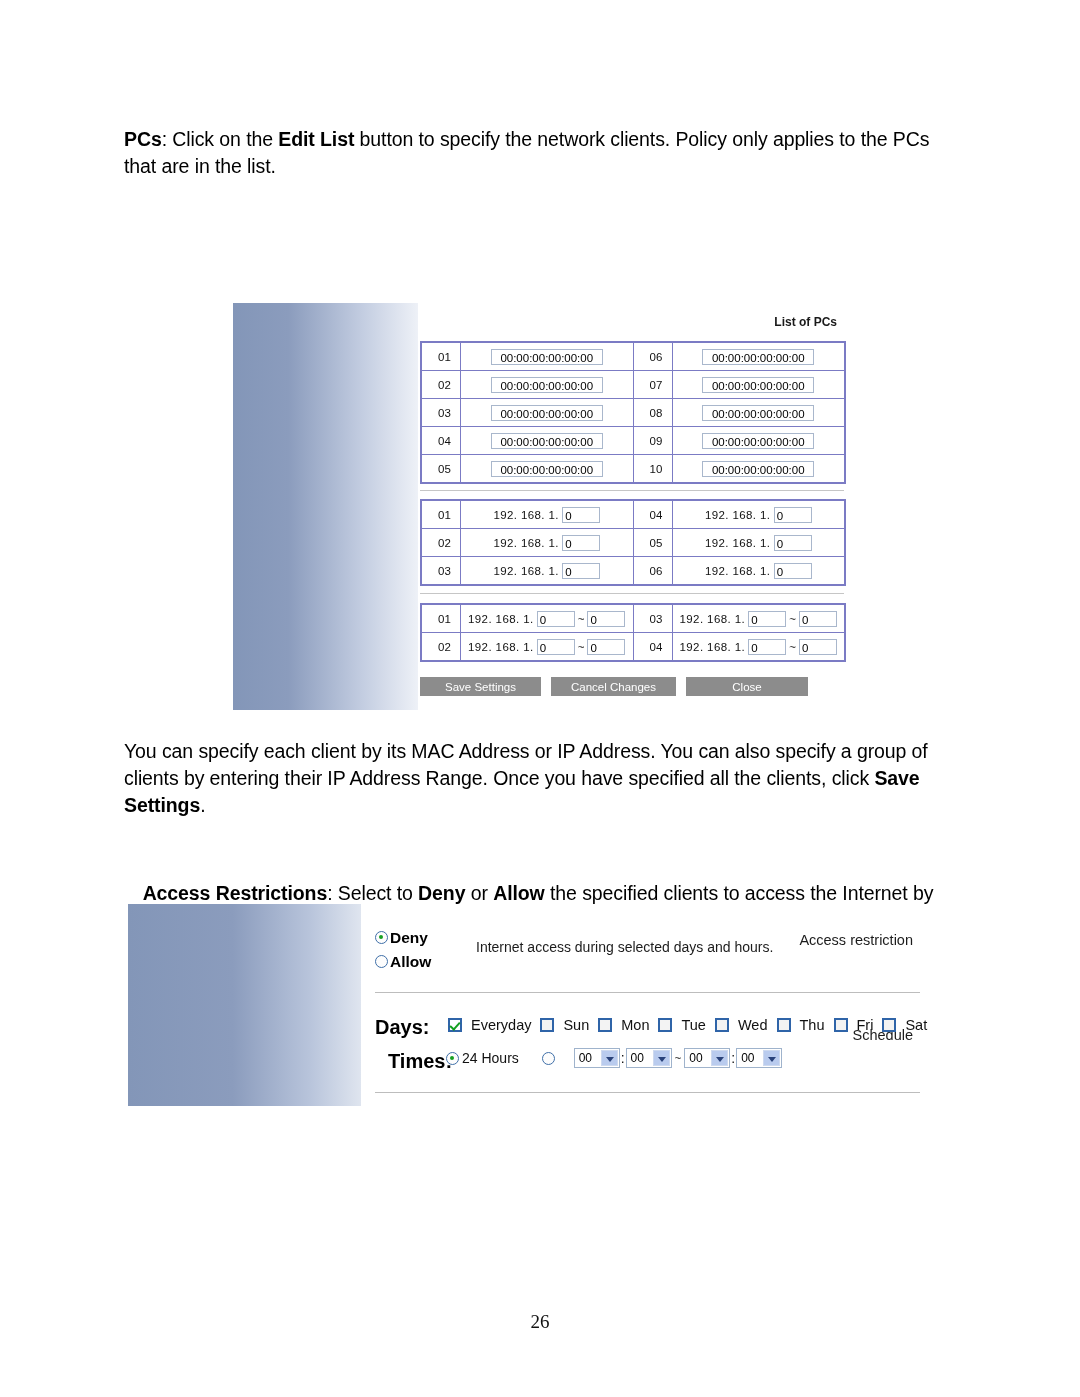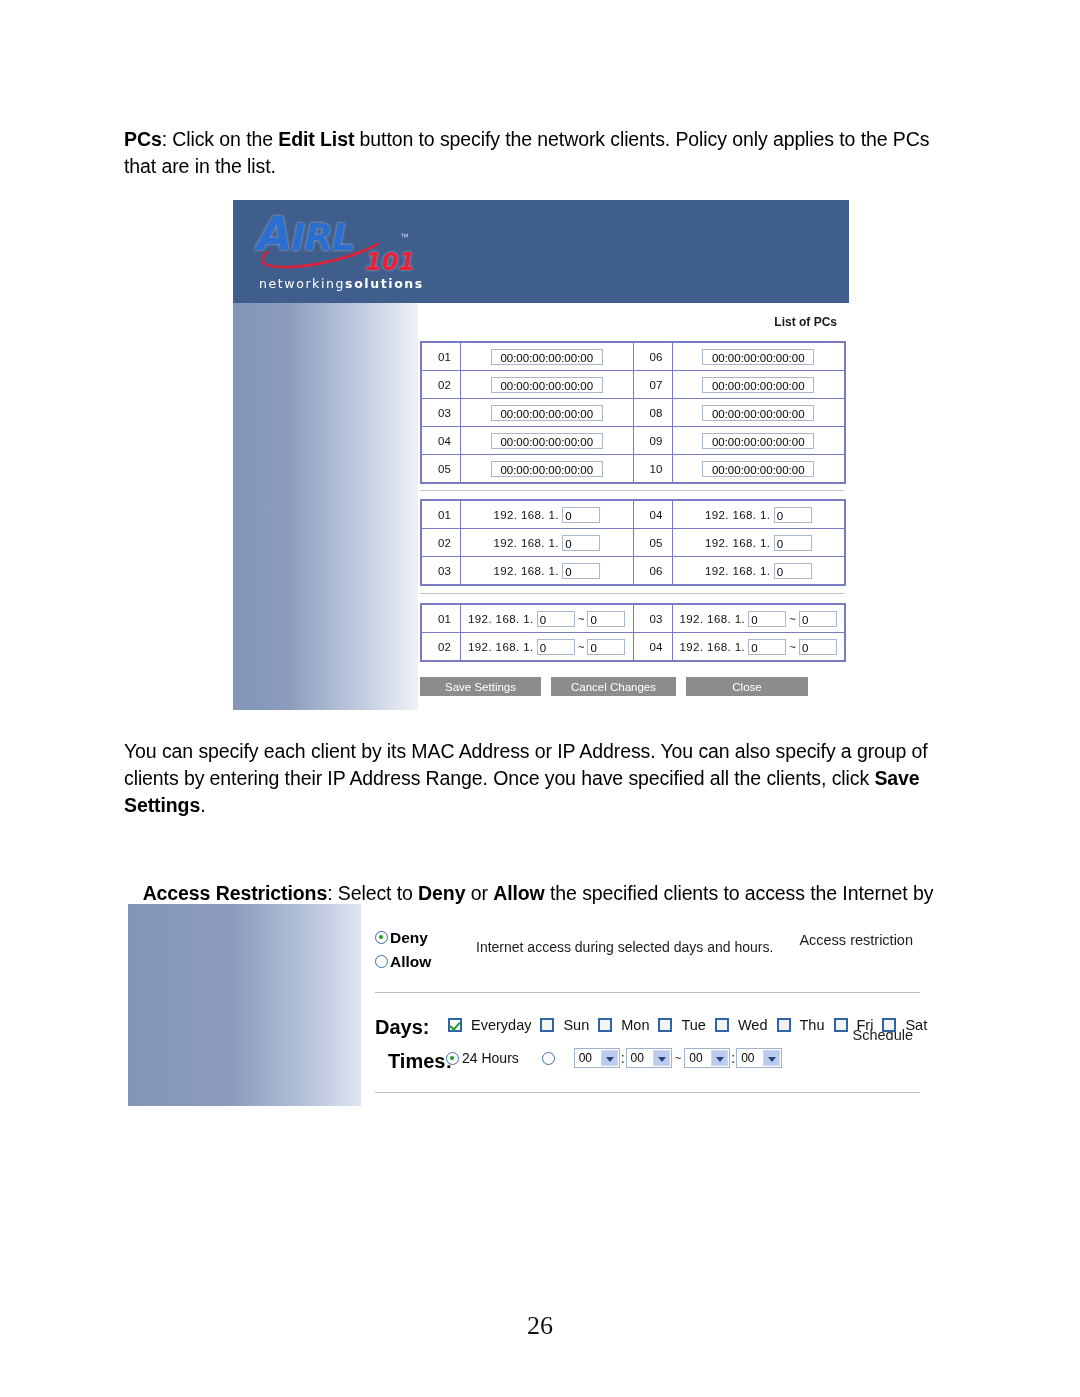--- a/index.html
+++ b/index.html
@@ -346,40 +346,31 @@
     padding: 0 1px;
   }
 
   
   #page-num {
     position: absolute;
     left: 0; top: 1311px;
     width: 1080px;
     text-align: center;
     font-family: "Liberation Serif", serif;
-    font-size: 26px;
+    font-size: 19px;
     color: #111;
   }
 </style>
 </head>
 <body>
 
 <div class="para" id="para-pcs"><b>PCs</b><span>: Click on the </span><b>Edit List</b><span> button to specify the network clients. Policy only applies to the PCs that are in the list.</span></div>
 
 <div id="panel-pcs">
 
-  <div class="banner">
-    <div class="logo-wrap">
-      <div class="logo-swoosh"></div>
-      <div class="logo-airlink"><span class="big">A</span><span>IRL</span></div>
-      <div class="logo-tm">™</div>
-      <div class="logo-101">101</div>
-      <div class="logo-tag"><span>networking</span><b>solutions</b></div>
-    </div>
-  </div>
 
   <div class="panel-body">
     <div class="side-grad"></div>
 
     <div class="side-lbl strong" style="top:12px;">List of PCs</div>
     <div class="side-lbl" style="top:44px;">MAC Address</div>
     <div class="side-lbl" style="top:202px;">IP Address</div>
     <div class="side-lbl" style="top:306px;">IP Address Range</div>
 
     <div class="grid" style="left:187px; top:38px; width:424px;">

